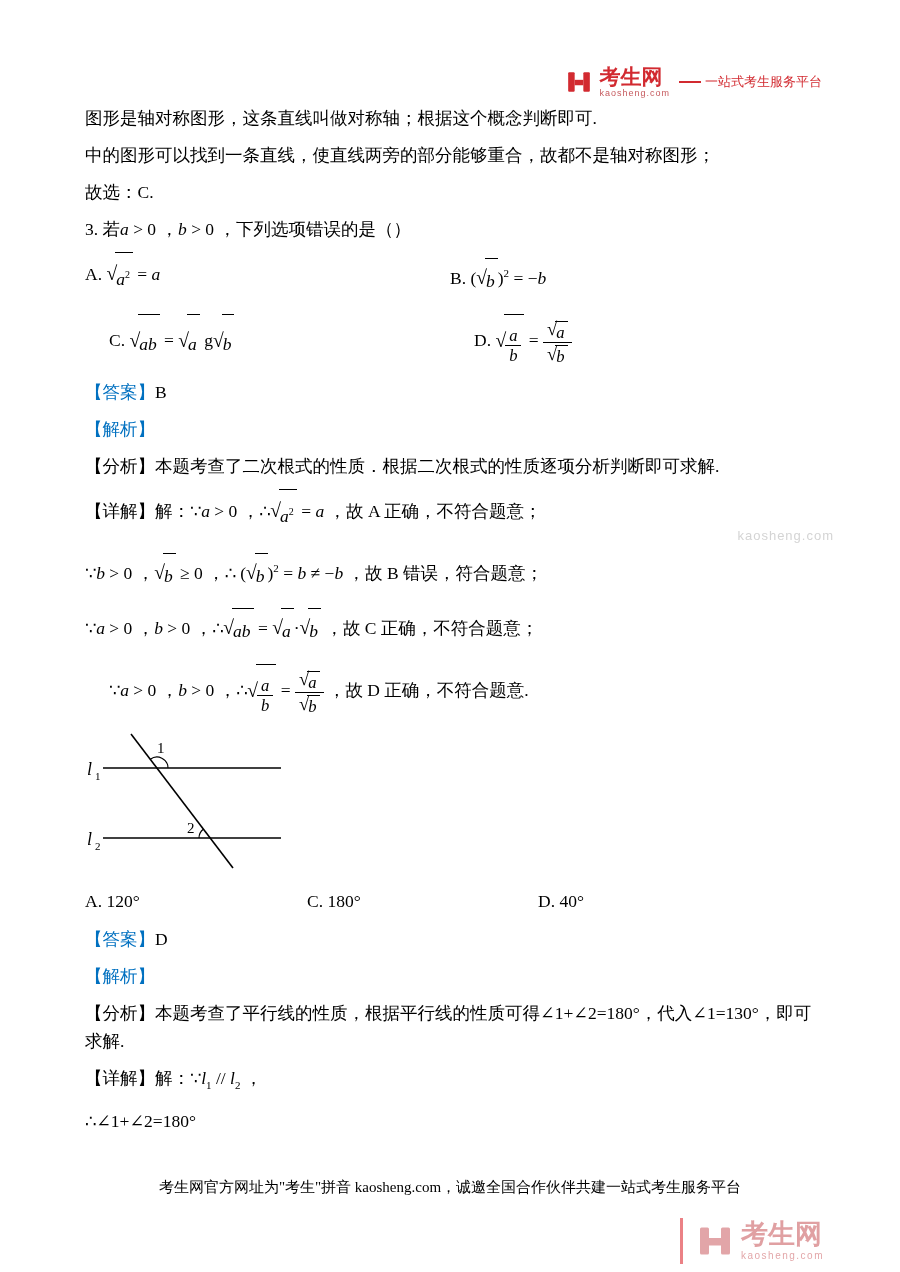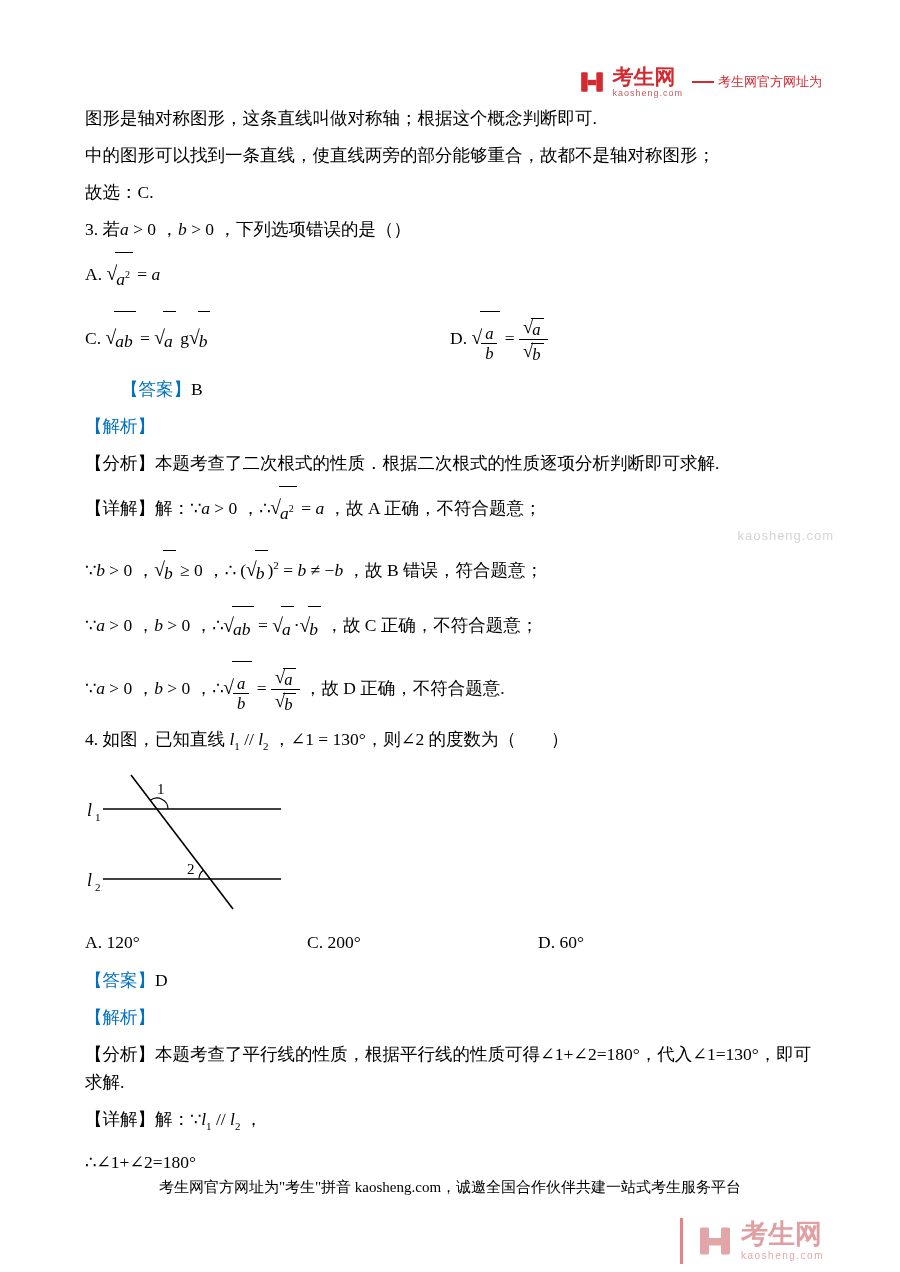--- a/index.html
+++ b/index.html
@@ -14,21 +14,21 @@
   .hdr-brand-col{display:flex;flex-direction:column;line-height:1;}
   .hdr-brand{font-size:21px;font-weight:bold;font-family:"Liberation Sans","DejaVu Sans",sans-serif;}
   .hdr-domain{font-size:9px;letter-spacing:1px;margin-top:2px;font-family:"Liberation Sans","DejaVu Sans",sans-serif;color:#c65a5e;}
   .hdr-tagline-wrap{display:flex;align-items:center;gap:4px;margin-left:2px;}
   .hdr-dash{width:22px;height:2px;background:#d22a30;}
   .hdr-tagline{font-size:13px;font-family:"Liberation Sans","DejaVu Sans",sans-serif;}
   
   .content{position:absolute;left:85px;top:104px;width:737px;font-size:17.5px;}
   .ln{margin:0 0 9px;line-height:28px;}
   .fml{line-height:42px;margin-bottom:10px;}
-  .frl{line-height:56px;margin-bottom:6px;}
+  .frl{line-height:56px;margin-bottom:6px;margin-left:24px;}
   .optrow2{display:grid;grid-template-columns:365px 1fr;}
   .optrow4{display:grid;grid-template-columns:178px 187px 187px 1fr;margin:4px 0 10px;line-height:28px;gap:44px;}
   .blue{color:#0070c0;}
   i{font-family:"Liberation Serif","DejaVu Serif",serif;}
   sup{font-size:11px;}
   sub{font-size:11px;}
   
   .sqrt{display:inline-block;white-space:nowrap;vertical-align:middle;}
   .rsym{display:inline-block;font-size:1.12em;}
   .rdc{display:inline-block;border-top:1.4px solid #000;padding:1px 3px 0 1px;margin-left:-2px;vertical-align:middle;}
@@ -65,71 +65,71 @@
       <rect x="16" y="3" width="6" height="18" rx="1"></rect>
       <rect x="8" y="10" width="8" height="5"></rect>
     </g>
   </svg>
   <div class="hdr-brand-col">
     <span class="hdr-brand">考生网</span>
     <span class="hdr-domain">kaosheng.com</span>
   </div>
   <div class="hdr-tagline-wrap">
     <span class="hdr-dash"></span>
-    <span class="hdr-tagline">考生网官方网址为</span>
+    <span class="hdr-tagline">一站式考生服务平台</span>
   </div>
 </div>
 
 <div class="content">
 
   <p class="ln">图形是轴对称图形，这条直线叫做对称轴；根据这个概念判断即可.</p>
   <p class="ln">中的图形可以找到一条直线，使直线两旁的部分能够重合，故都不是轴对称图形；</p>
   <p class="ln">故选：C.</p>
 
   <p class="ln" style="margin-top:3px;">3. 若<i>a</i> &gt; 0 ，<i>b</i> &gt; 0 ，下列选项错误的是（）</p>
 
   <div class="optrow2 fml">
     <span>A.  <span class="sqrt"><span class="rsym">√</span><span class="rdc"><i>a</i><sup>2</sup></span></span> = <i>a</i></span>
+    <span>B.  (<span class="sqrt"><span class="rsym">√</span><span class="rdc"><i>b</i></span></span>)<sup>2</sup> = −<i>b</i></span>
   </div>
   <div class="optrow2 frl">
     <span>C.  <span class="sqrt"><span class="rsym">√</span><span class="rdc"><i>ab</i></span></span> = <span class="sqrt"><span class="rsym">√</span><span class="rdc"><i>a</i></span></span> g<span class="sqrt"><span class="rsym">√</span><span class="rdc"><i>b</i></span></span></span>
     <span>D.  <span class="sqrt"><span class="rsym">√</span><span class="rdc"><span class="frac"><span class="fn"><i>a</i></span><span class="fd"><i>b</i></span></span></span></span> = <span class="frac"><span class="fn"><span class="sqrt"><span class="rsym">√</span><span class="rdc"><i>a</i></span></span></span><span class="fd"><span class="sqrt"><span class="rsym">√</span><span class="rdc"><i>b</i></span></span></span></span></span>
   </div>
 
-  <p class="ln" style="margin-top:6px;margin-left:36px;"><span class="blue">【答案】</span><span>B</span></p>
+  <p class="ln" style="margin-top:6px;"><span class="blue">【答案】</span><span>B</span></p>
   <p class="ln blue">【解析】</p>
   <p class="ln">【分析】本题考查了二次根式的性质．根据二次根式的性质逐项分析判断即可求解.</p>
 
   <p class="ln fml">【详解】解：∵<i>a</i> &gt; 0 ，∴<span class="sqrt"><span class="rsym">√</span><span class="rdc"><i>a</i><sup>2</sup></span></span> = <i>a</i> ，故 A 正确，不符合题意；</p>
   <p class="ln fml">∵<i>b</i> &gt; 0 ，<span class="sqrt"><span class="rsym">√</span><span class="rdc"><i>b</i></span></span> ≥ 0 ，∴ (<span class="sqrt"><span class="rsym">√</span><span class="rdc"><i>b</i></span></span>)<sup>2</sup> = <i>b</i> ≠ −<i>b</i> ，故 B 错误，符合题意；</p>
   <p class="ln fml">∵<i>a</i> &gt; 0 ，<i>b</i> &gt; 0 ，∴<span class="sqrt"><span class="rsym">√</span><span class="rdc"><i>ab</i></span></span> = <span class="sqrt"><span class="rsym">√</span><span class="rdc"><i>a</i></span></span>·<span class="sqrt"><span class="rsym">√</span><span class="rdc"><i>b</i></span></span> ，故 C 正确，不符合题意；</p>
   <p class="ln frl">∵<i>a</i> &gt; 0 ，<i>b</i> &gt; 0 ，∴<span class="sqrt"><span class="rsym">√</span><span class="rdc"><span class="frac"><span class="fn"><i>a</i></span><span class="fd"><i>b</i></span></span></span></span> = <span class="frac"><span class="fn"><span class="sqrt"><span class="rsym">√</span><span class="rdc"><i>a</i></span></span></span><span class="fd"><span class="sqrt"><span class="rsym">√</span><span class="rdc"><i>b</i></span></span></span></span> ，故 D 正确，不符合题意.</p>
 
-  <p class="ln" style="margin-top:4px;">4. 如图，已知直线 <i>l</i><sub>1</sub> // <i>l</i><sub>2</sub> ，∠1 = 130°，则∠2 的度数为（　　）</p>
 
   <div class="figwrap">
     <svg class="fig" viewBox="0 0 280 150" width="280" height="150">
       <line x1="18" y1="40" x2="196" y2="40"></line>
       <line x1="18" y1="110" x2="196" y2="110"></line>
       <line x1="46" y1="6" x2="148" y2="140"></line>
       <path d="M 83 40 A 11 11 0 0 0 65.3 31.3"></path>
       <path d="M 114 110 A 11 11 0 0 1 118.3 101.3"></path>
       <text x="2" y="47" font-size="18" font-style="italic">l</text>
       <text x="10" y="52" font-size="11">1</text>
       <text x="2" y="117" font-size="18" font-style="italic">l</text>
       <text x="10" y="122" font-size="11">2</text>
       <text x="72" y="25" font-size="15">1</text>
       <text x="102" y="105" font-size="15">2</text>
     </svg>
   </div>
 
   <div class="optrow4">
     <span>A.  120°</span>
-    <span>C.  200°</span>
-    <span>D.  60°</span>
+    <span>C.  180°</span>
+    <span>D.  40°</span>
   </div>
 
   <p class="ln"><span class="blue">【答案】</span><span>D</span></p>
   <p class="ln blue">【解析】</p>
   <p class="ln">【分析】本题考查了平行线的性质，根据平行线的性质可得∠1+∠2=180°，代入∠1=130°，即可求解.</p>
   <p class="ln">【详解】解：∵<i>l</i><sub>1</sub> // <i>l</i><sub>2</sub> ，</p>
   <p class="ln" style="margin-top:4px;">∴∠1+∠2=180°</p>
 
 </div>
 

